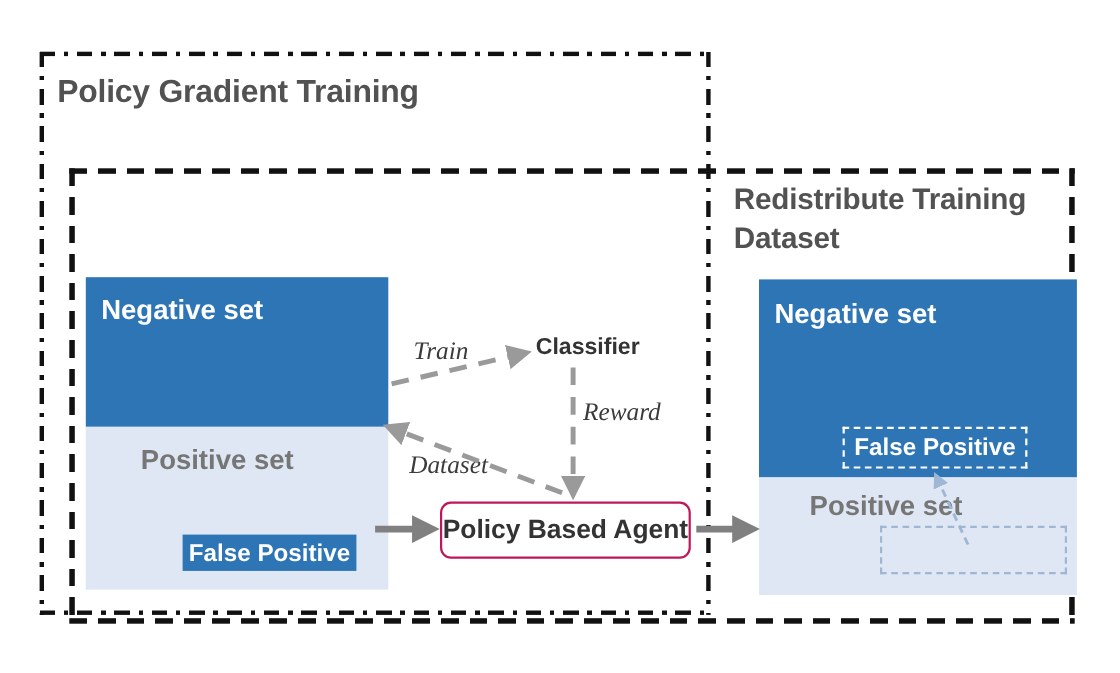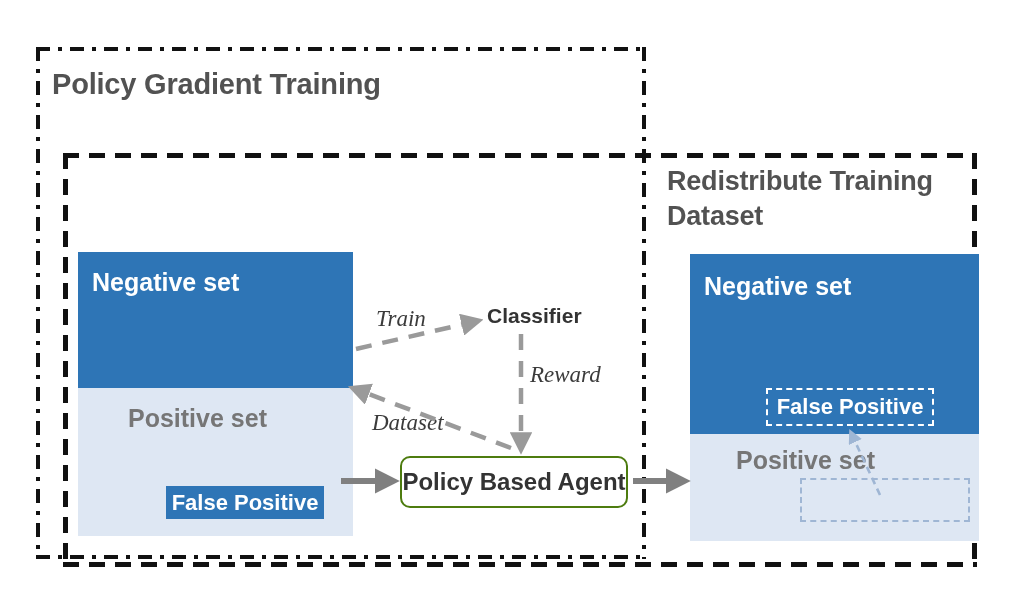--- a/index.html
+++ b/index.html
@@ -180,21 +180,21 @@
     left: 487px;
     top: 304px;
     font-size: 21px;
   }
   #agent-box {
     position: absolute;
     left: 400px;
     top: 456px;
     width: 228px;
     height: 52px;
-    border: 2px solid #4d7c0f;
+    border: 2px solid #be185d;
     border-radius: 10px;
     background: #ffffff;
     box-sizing: border-box;
     display: flex;
     align-items: center;
     justify-content: center;
   }
   #agent-box span {
     font-weight: bold;
     font-size: 24px;

